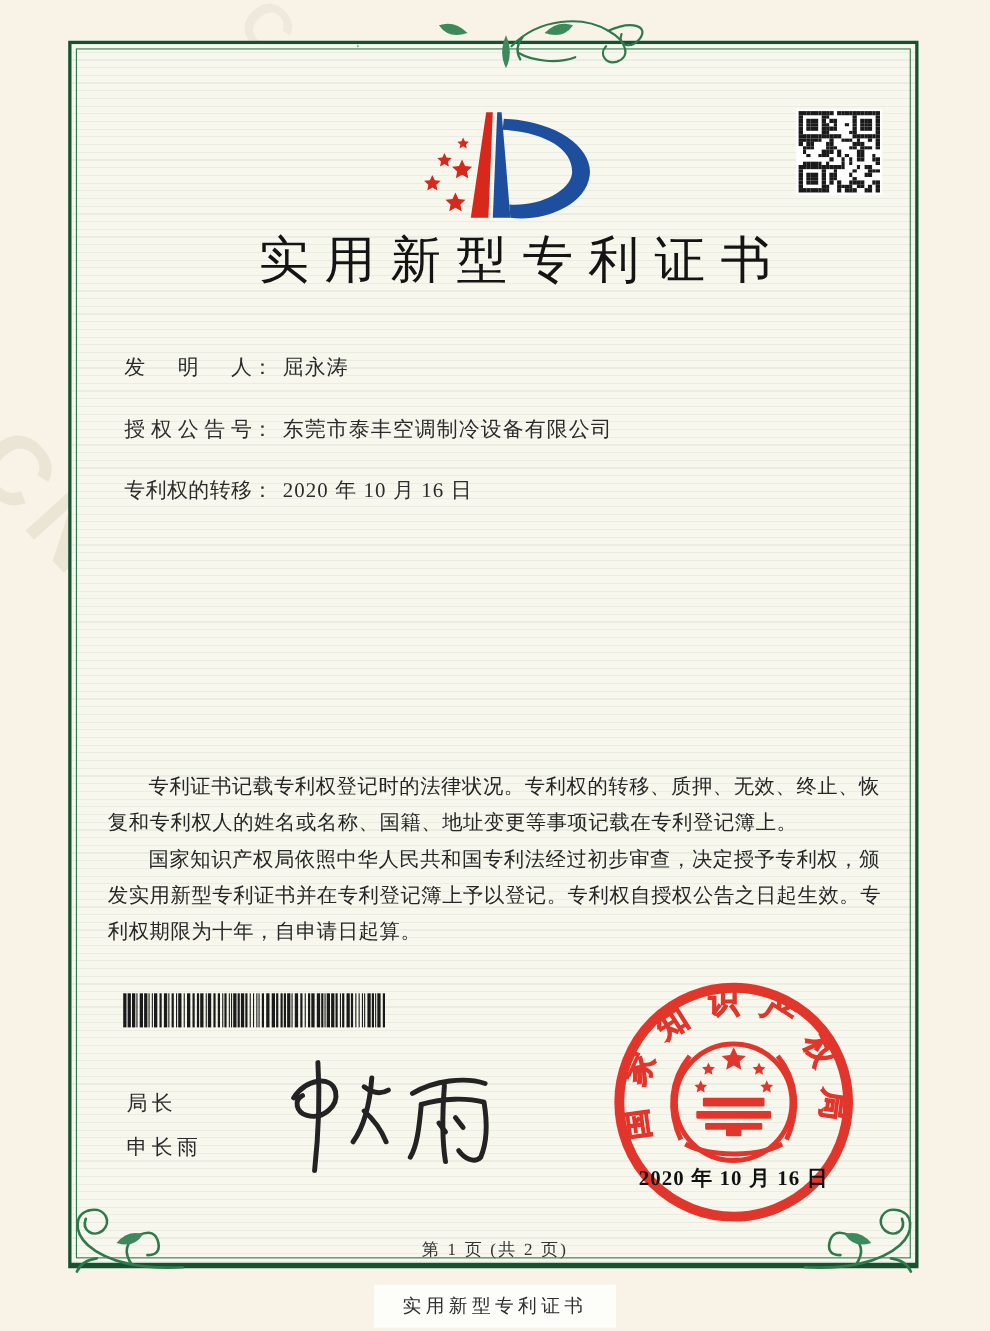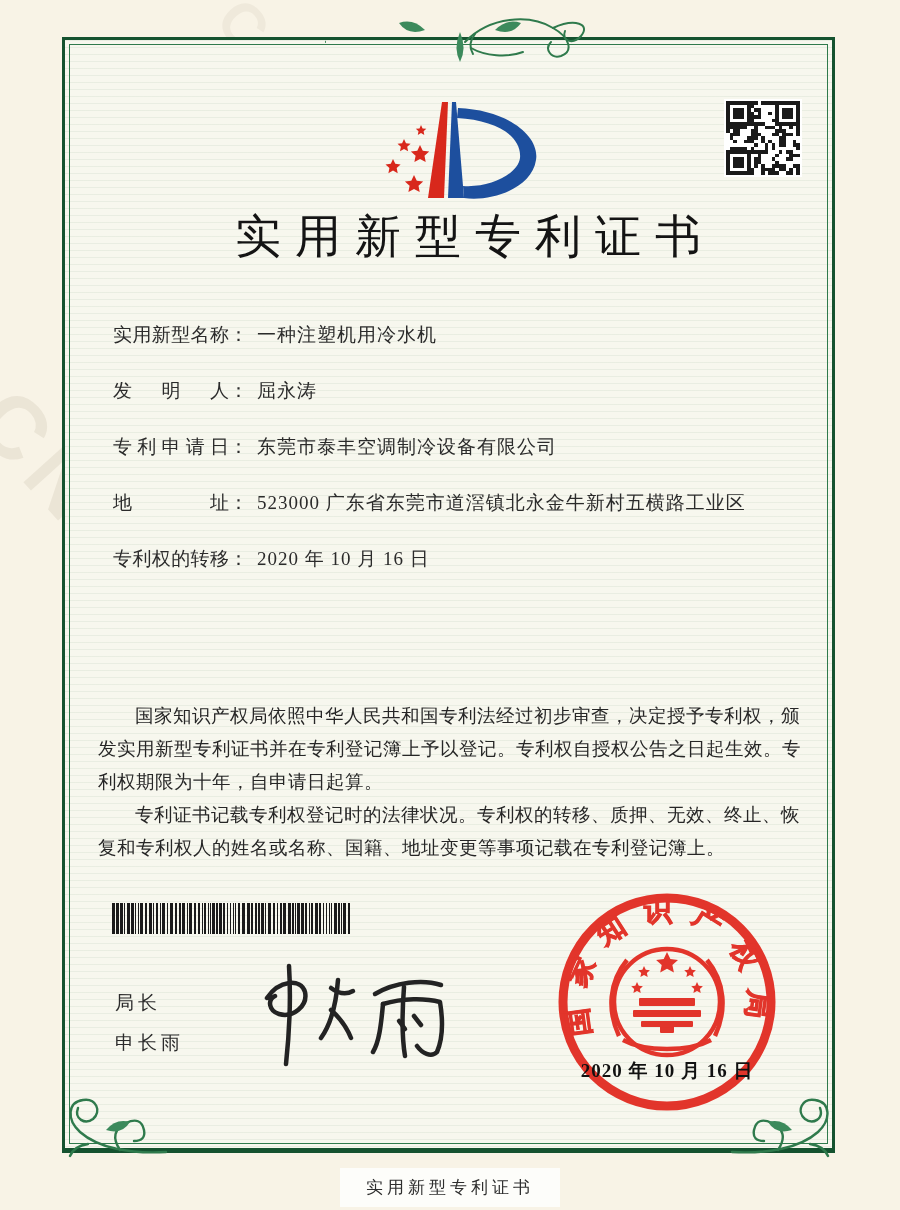--- a/index.html
+++ b/index.html
@@ -606,39 +606,33 @@
       <i style="background: rgb(26, 26, 26);"></i>
       <i style="background: rgb(26, 26, 26);"></i>
       <i style="background: rgb(255, 255, 255);"></i>
       <i style="background: rgb(26, 26, 26);"></i>
     </div>
 
   <div class="title">实用新型专利证书</div>
 
   <div class="fields">
     <div class="frow">
-      <span class="flabel">实用新型名称</span><span>：</span><span class="fvalue">一种注塑机用冷水机</span>
-    </div>
-    <div class="frow">
       <span class="flabel">发明人</span><span>：</span><span class="fvalue">屈永涛</span>
     </div>
     <div class="frow">
-      <span class="flabel">专利申请日</span><span>：</span><span class="fvalue">东莞市泰丰空调制冷设备有限公司</span>
-    </div>
-    <div class="frow">
-      <span class="flabel">地址</span><span>：</span><span class="fvalue">523000 广东省东莞市道滘镇北永金牛新村五横路工业区</span>
+      <span class="flabel">授权公告号</span><span>：</span><span class="fvalue">东莞市泰丰空调制冷设备有限公司</span>
     </div>
     <div class="frow">
       <span class="flabel">专利权的转移</span><span>：</span><span class="fvalue">2020 年 10 月 16 日</span>
     </div>
   </div>
 
   <div class="bodytext">
+    <p>专利证书记载专利权登记时的法律状况。专利权的转移、质押、无效、终止、恢复和专利权人的姓名或名称、国籍、地址变更等事项记载在专利登记簿上。</p>
     <p>国家知识产权局依照中华人民共和国专利法经过初步审查，决定授予专利权，颁发实用新型专利证书并在专利登记簿上予以登记。专利权自授权公告之日起生效。专利权期限为十年，自申请日起算。</p>
-    <p>专利证书记载专利权登记时的法律状况。专利权的转移、质押、无效、终止、恢复和专利权人的姓名或名称、国籍、地址变更等事项记载在专利登记簿上。</p>
   </div>
 
   <div class="barcode" id="barcode">
       <i style="width: 3px; background: rgb(26, 26, 26);"></i>
       <i style="width: 1px;"></i>
       <i style="width: 3px; background: rgb(26, 26, 26);"></i>
       <i style="width: 1px;"></i>
       <i style="width: 3px; background: rgb(26, 26, 26);"></i>
       <i style="width: 1px;"></i>
       <i style="width: 1px; background: rgb(26, 26, 26);"></i>
@@ -812,15 +806,16 @@
         </g>
       </g>
       <path id="sealArc" d="M49.5,151 A81,81 0 1 1 190.5,151" fill="none" stroke="none"></path>
       <text font-size="28" font-weight="bold" fill="#e1251b" letter-spacing="18" font-family="Liberation Serif, DejaVu Serif, serif">
         <textPath href="#sealArc" startOffset="50%" text-anchor="middle">国家知识产权局</textPath>
       </text>
     </g>
   </svg>
   <div class="seal-date">2020 年 10 月 16 日</div>
 
+  <div class="page-no">第 1 页 (共 2 页)</div>
   <div class="cont-note">实用新型专利证书</div>
 
 </div>
 
 </body></html>

